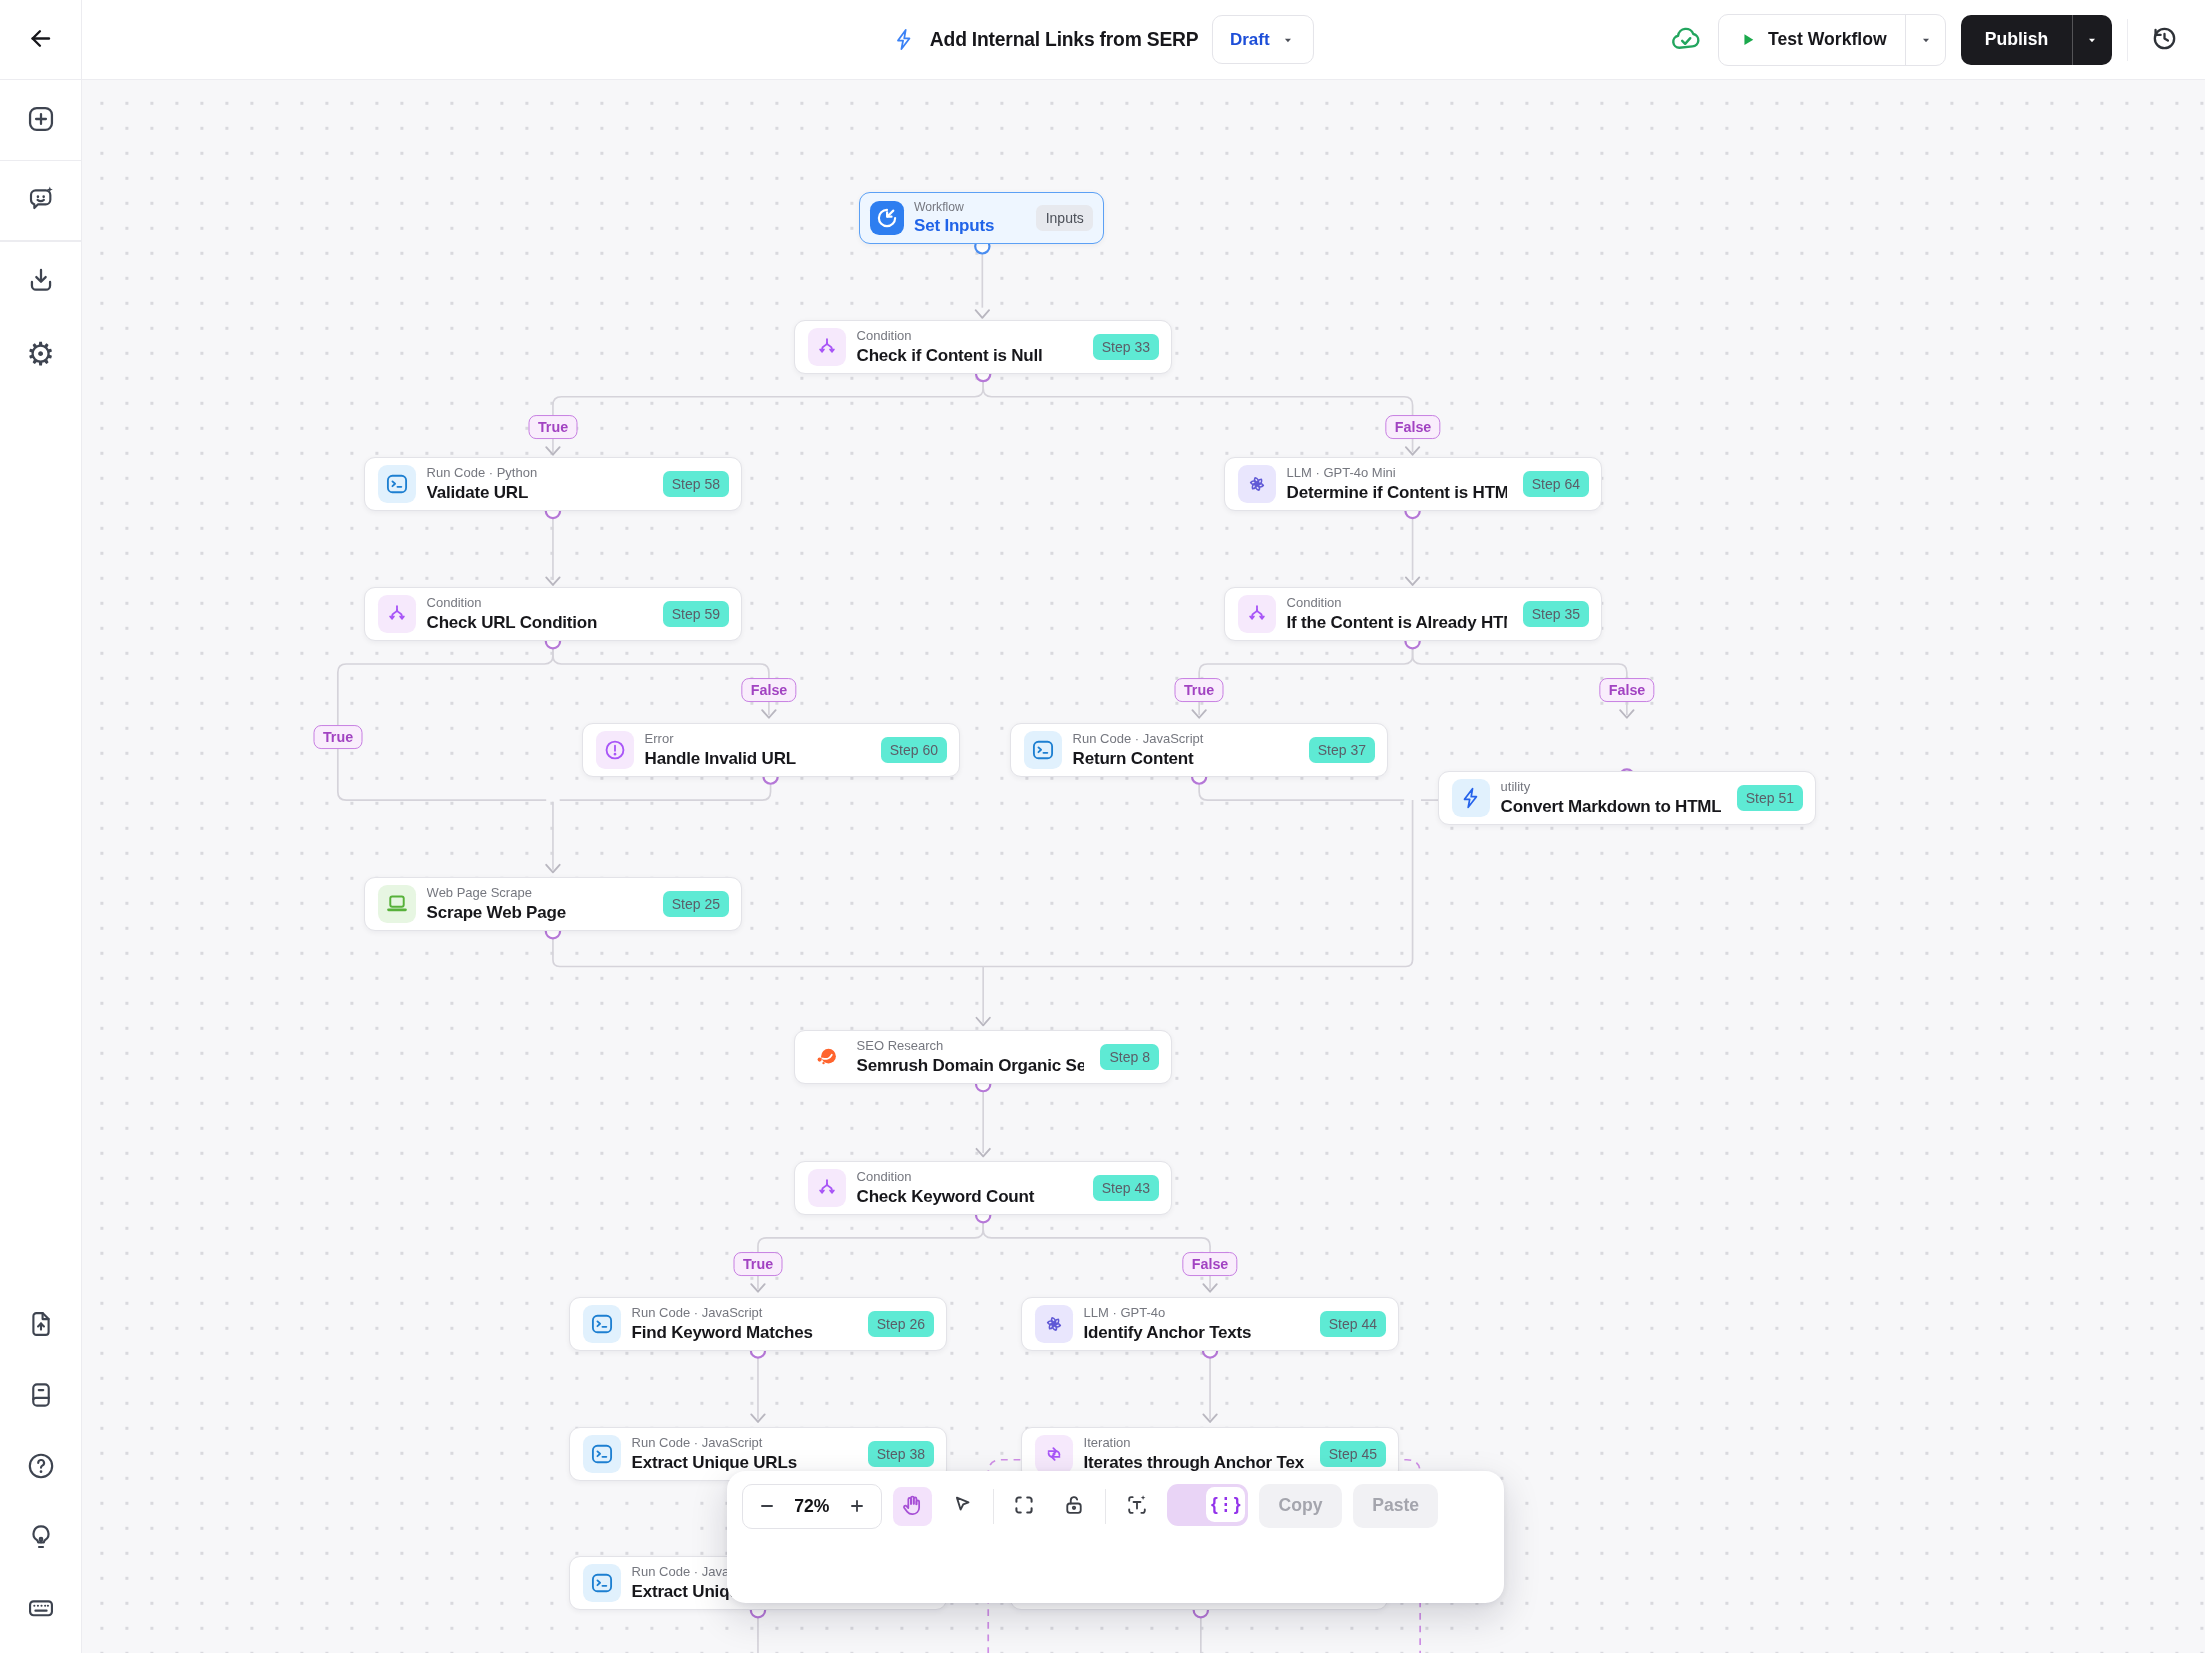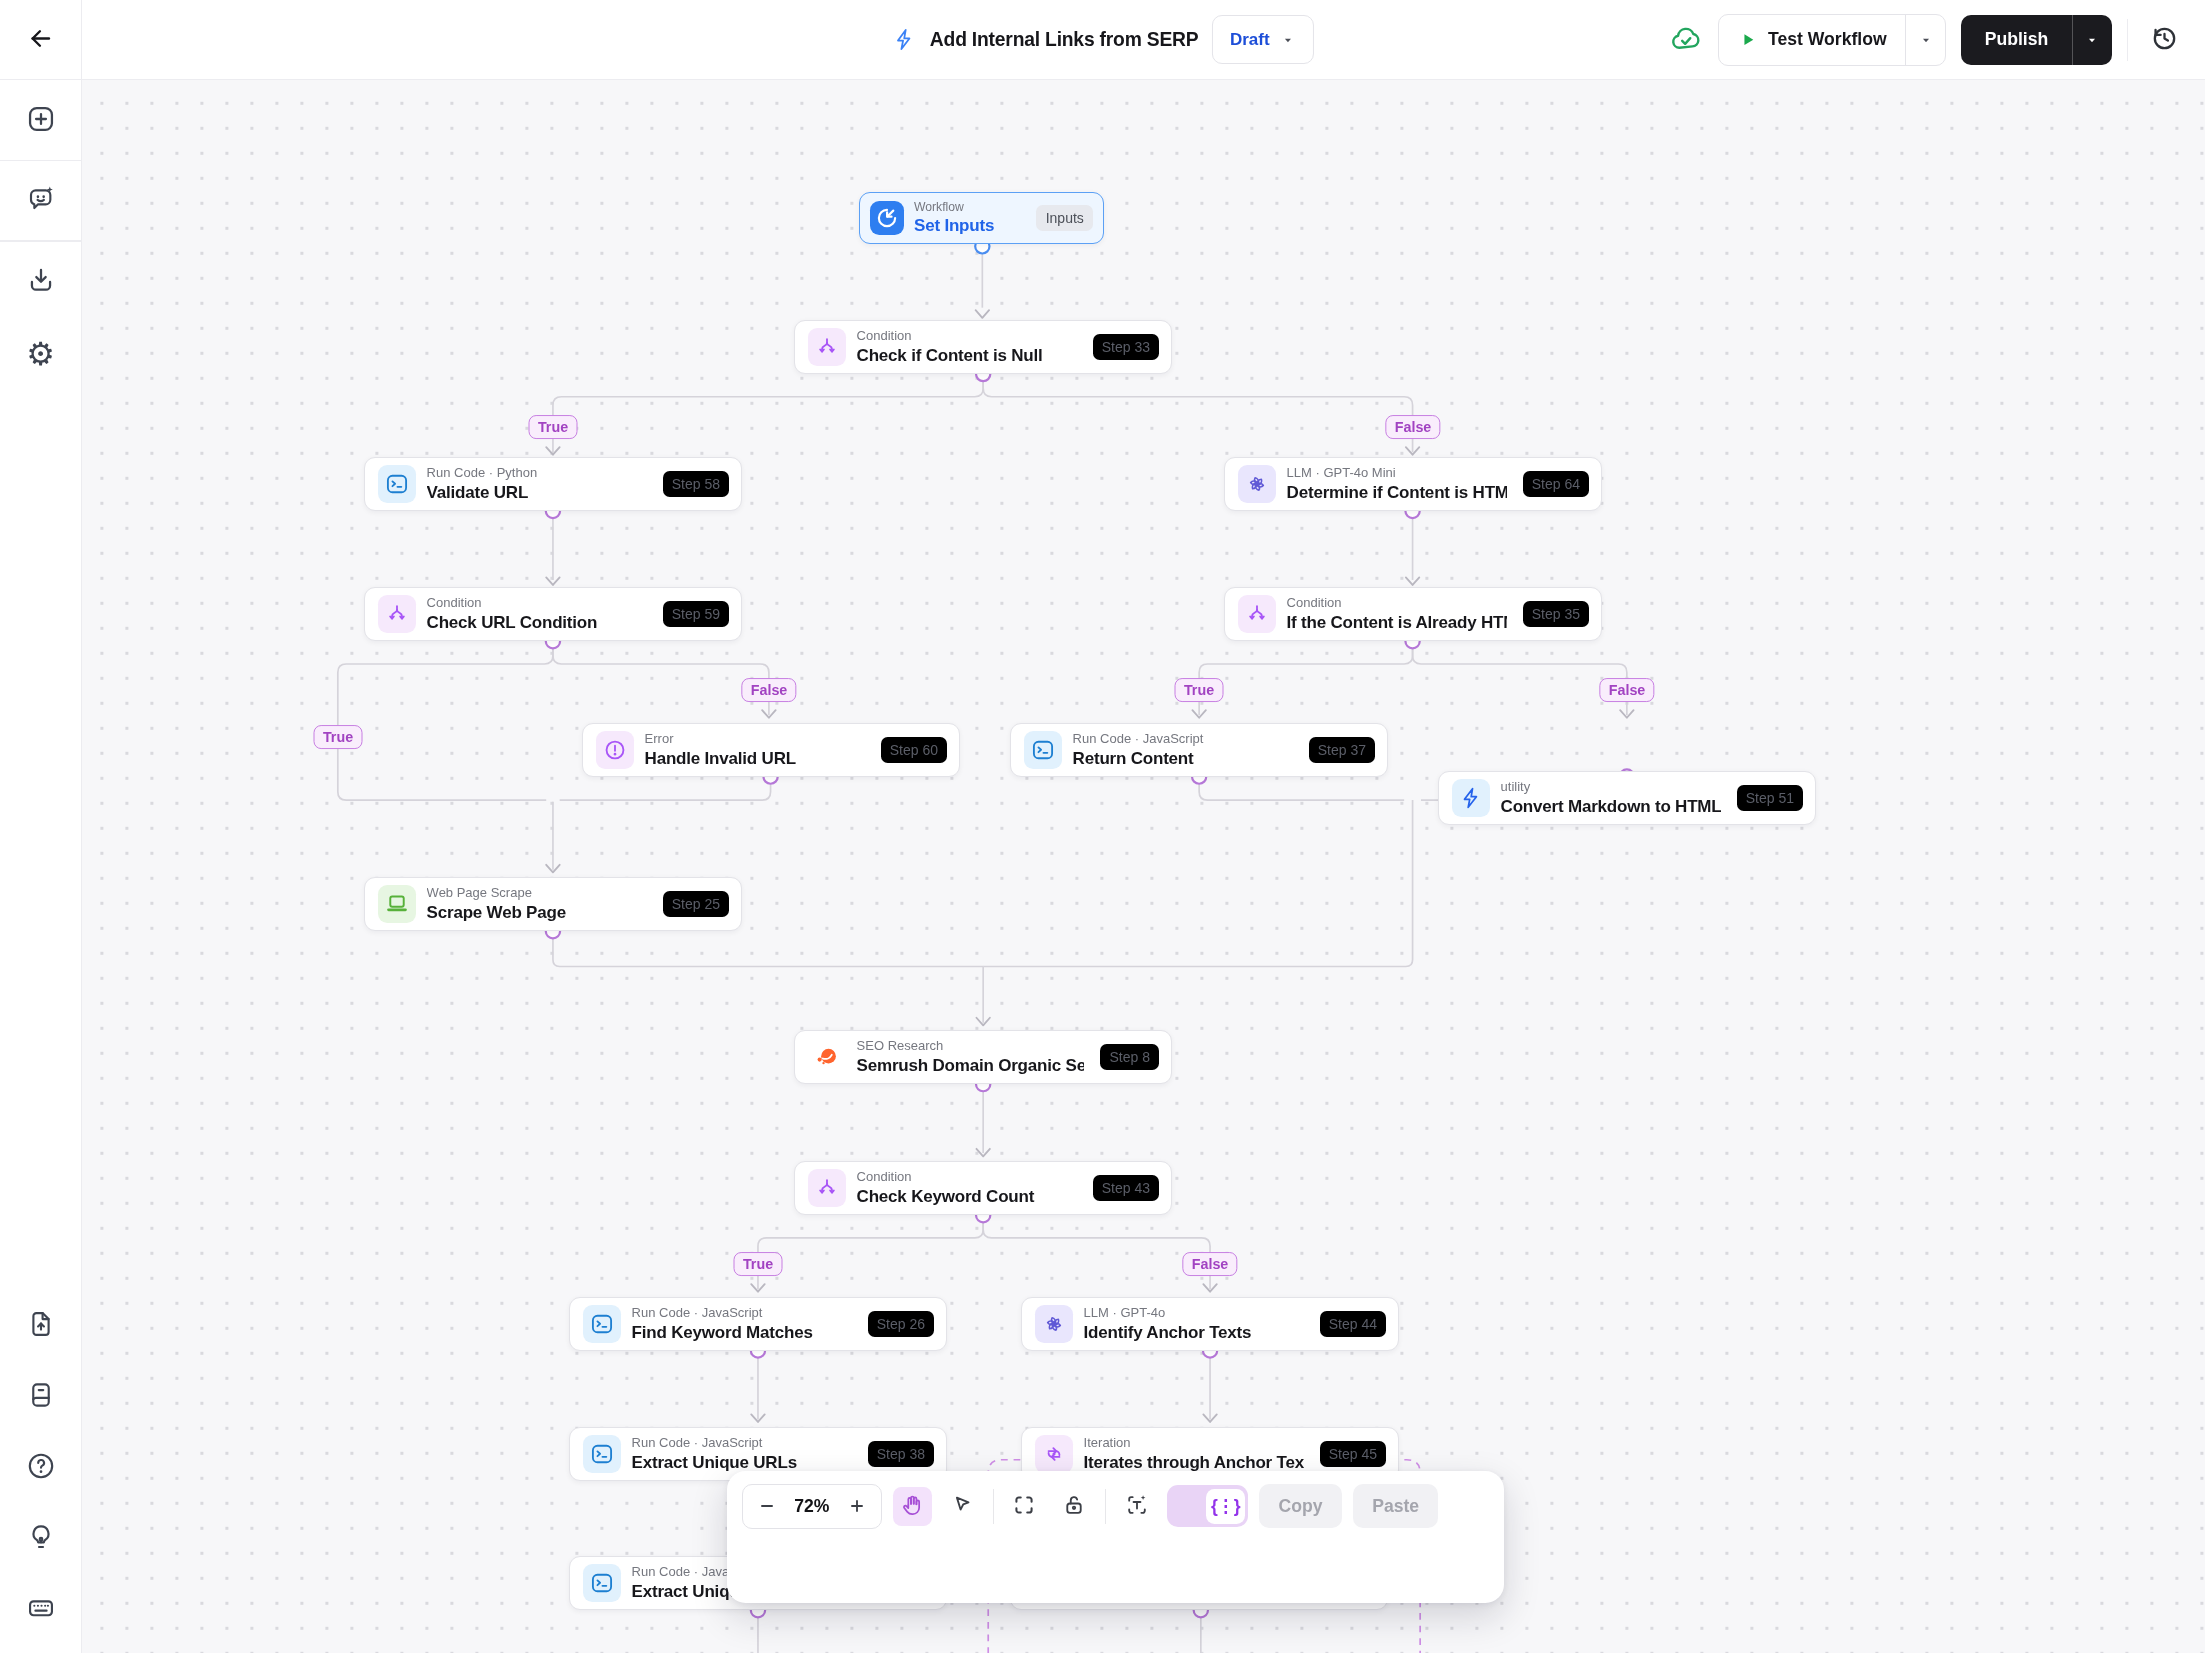--- a/index.html
+++ b/index.html
@@ -51,21 +51,21 @@
   .world{position:absolute;left:-81px;top:-79px;width:2205px;height:1654px;}
   svg.edges{position:absolute;left:0;top:0;}
 
   .node{position:absolute;display:flex;align-items:center;background:#fff;border:1.3px solid #e3e3e8;
         border-radius:11px;box-shadow:0 1.7px 5px rgba(20,24,40,.05);padding:0 11.8px 0 12.6px;gap:11px;z-index:10;cursor:pointer;}
   .tile{width:38px;height:38px;border-radius:9.2px;display:flex;align-items:center;justify-content:center;flex:none;}
   .tile svg{width:26px;height:26px;}
   .ntext{display:flex;flex-direction:column;line-height:1.25;min-width:0;flex:1;overflow:hidden;}
   .ntype{font-size:13px;color:#75777f;white-space:nowrap;}
   .ntitle{font-size:17px;font-weight:700;color:#17171b;letter-spacing:-0.2px;white-space:nowrap;}
-  .nstep{flex:none;background:#000000;color:#5b5e68;font-size:14px;border-radius:6.7px;padding:5px 9.2px;margin-left:5px;white-space:nowrap;}
+  .nstep{flex:none;background:#5eead4;color:#5b5e68;font-size:14px;border-radius:6.7px;padding:5px 9.2px;margin-left:5px;white-space:nowrap;}
 
   .v-blue{border:1.7px solid #5ba0f5;background:#eef6ff;padding:0 10px;gap:10px;}
   .v-blue .tile{width:34px;height:34px;background:#2e7ef0;color:#fff;}
   .v-blue .ntype{font-size:12.2px;}
   .v-blue .ntitle{color:#2164e8;}
   .v-blue .nstep{background:#e7e9ee;color:#4c5058;}
   .v-condition .tile{background:#f6e9fc;color:#a855f7;}
   .v-code .tile{background:#e1f1fd;color:#1d7fd1;}
   .v-llm .tile{background:#e9e6fd;color:#6059d6;}
   .v-error .tile{background:#f6e9fc;color:#a855f7;}
@@ -80,21 +80,21 @@
   
   .copilot{position:absolute;left:727px;top:1471px;width:777px;height:132px;background:#fff;border-radius:18.5px;
            box-shadow:0 13.4px 37px rgba(18,20,45,.16),0 1.7px 6.7px rgba(18,20,45,.07);z-index:40;
            padding:12.6px 13.4px 11px;display:flex;flex-direction:column;gap:9.2px;box-sizing:border-box;}
   .copilot-input{display:flex;align-items:center;height:52px;border:1.3px solid #e3e3e8;border-radius:11.8px;
                  padding:0 13.4px;gap:10px;flex:none;}
   .copilot-input input{flex:1;border:none;outline:none;font-size:17.6px;color:#1c1c21;background:transparent;
                        font-family:"Liberation Sans",sans-serif;}
   .copilot-input input::placeholder{color:#8f95a0;}
   .cp-ic{width:25px;height:25px;color:#a855f7;display:flex;flex:none;}
-  .cp-toolbar{display:flex;align-items:center;gap:11px;padding:0 1.7px;}
+  .cp-toolbar{display:flex;gap:11px;padding:0 1.7px;}
   .zoombox{display:flex;align-items:center;gap:11px;height:45px;border:1.3px solid #e3e3e8;border-radius:10px;
            padding:0 11.8px;box-sizing:border-box;flex:none;}
   .zbtn{width:23.5px;height:23.5px;display:flex;align-items:center;justify-content:center;color:#3c3f46;cursor:pointer;}
   .zbtn svg{width:22px;height:22px;}
   .zoomlabel{font-size:17.6px;font-weight:600;color:#141417;min-width:45px;text-align:center;}
   .tbtn{width:39px;height:39px;border-radius:8.4px;display:flex;align-items:center;justify-content:center;
         color:#3c3f46;cursor:pointer;flex:none;}
   .tbtn svg{width:26px;height:26px;}
   .tbtn.active{background:#f3e2fb;color:#a750d6;}
   .tdivider{width:1.3px;height:35px;background:#e7e7ea;flex:none;}

